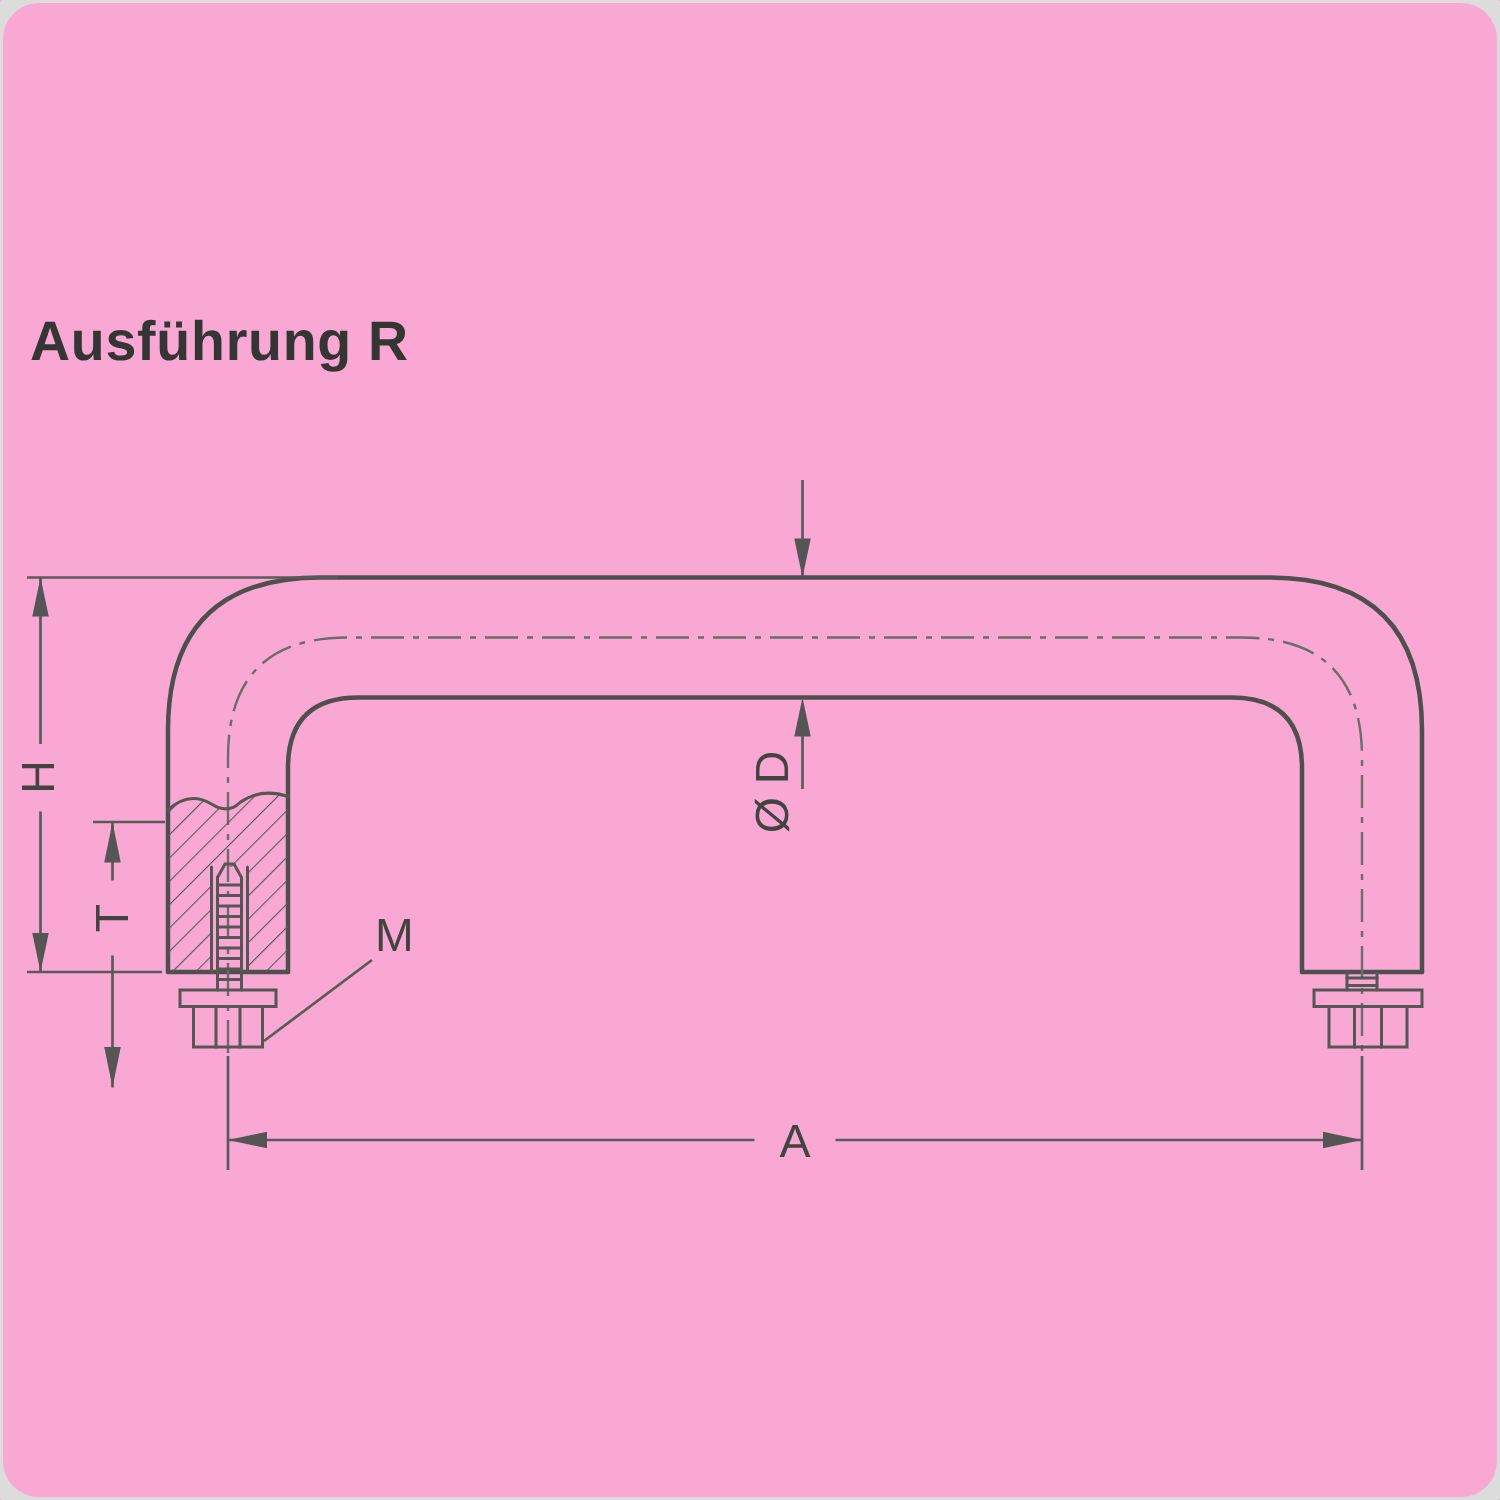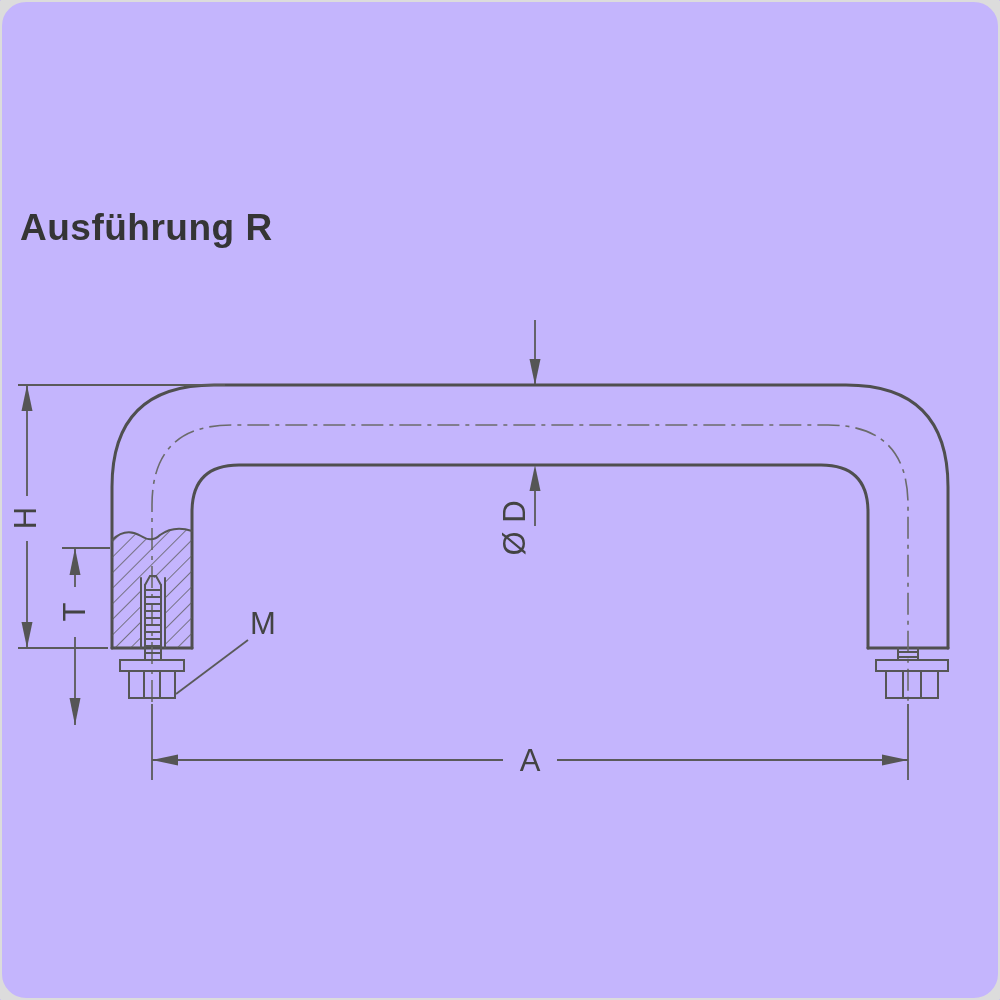--- a/index.html
+++ b/index.html
@@ -8,21 +8,21 @@
     width: 1000px;
     height: 1000px;
     background: #ffffff;
     overflow: hidden;
     font-family: "Liberation Sans", sans-serif;
   }
   .page {
     position: relative;
     width: 1000px;
     height: 1000px;
-    background: #c4b5fd;
+    background: #f9a8d4;
   }
   svg { display: block; }
 
   .outline {
     fill: none;
     stroke: #4f4f4f;
     stroke-width: 3;
     stroke-linejoin: round;
     stroke-linecap: round;
   }

